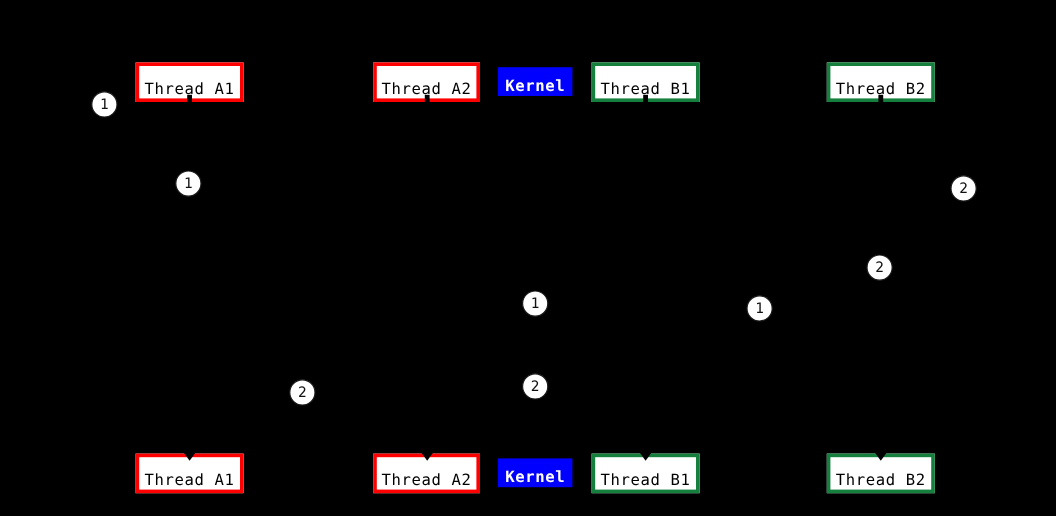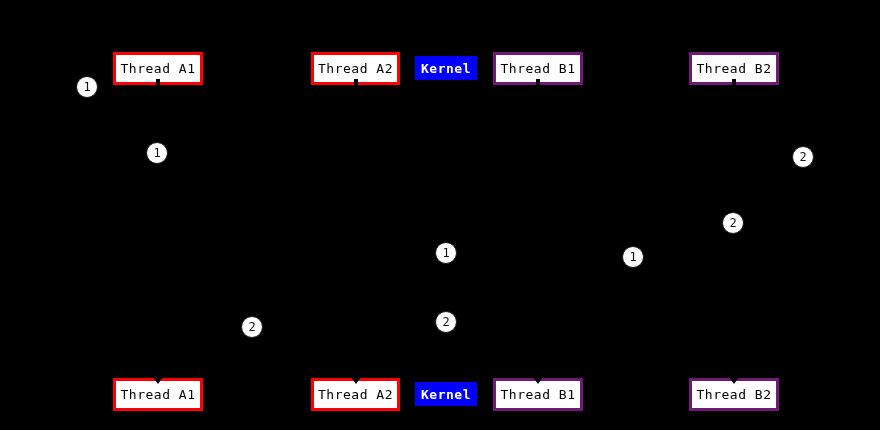--- a/index.html
+++ b/index.html
@@ -14,28 +14,28 @@
     background: #000000;
     overflow: hidden;
     font-family: "DejaVu Sans Mono", "Liberation Mono", monospace;
   }
   .actor {
     position: absolute;
     box-sizing: border-box;
     background: #ffffff;
     color: #000000;
     display: flex;
-    align-items: center;
+    align-items: flex-end;
     justify-content: center;
     font-size: 13px;
     letter-spacing: 0.5px;
     white-space: nowrap;
   }
   .actor.red  { border: 3px solid #ff0000; }
-  .actor.blue { border: 3px solid #701a75; }
+  .actor.blue { border: 3px solid #15803d; }
   .actor.kernel {
     background: #0000ff;
     color: #ffffff;
     border: none;
     font-size: 13px;
     font-weight: bold;
   }
   
   .tick-bottom {
     position: absolute;

